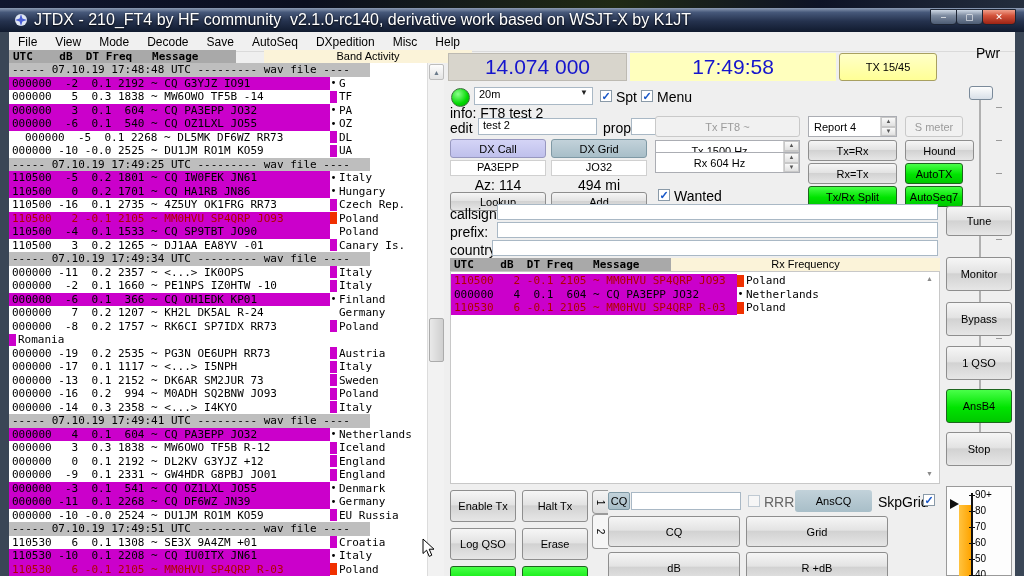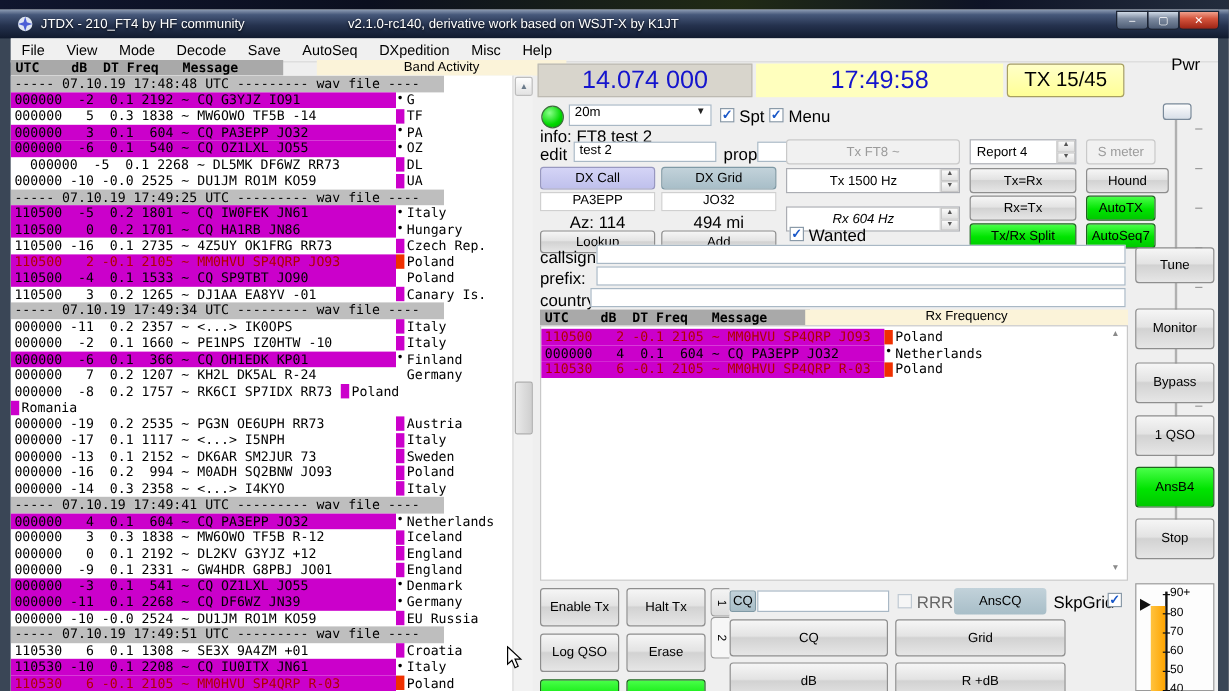--- a/index.html
+++ b/index.html
@@ -7,21 +7,21 @@
        font-family:"Liberation Sans",sans-serif;background:#000;}
   .abs{position:absolute;}
   
   #wallpaper{left:0;top:0;width:1024px;height:8px;
     background:linear-gradient(90deg,#10162e,#0b0f1f 30%,#202a14 60%,#0e1326 80%,#232d3d);}
   #win{left:0;top:8px;width:1024px;height:568px;
     background:#EFEFEF;border-left:9px solid #3a4656;border-right:9px solid #3a4656;
     box-sizing:border-box;}
   #titlebar{left:0;top:8px;width:1024px;height:24px;
     background:linear-gradient(#8d9cb4,#46587a 18%,#25324e 55%,#101a2e);}
-  #titlebar .ttl{color:#fff;font-size:11px;line-height:24px;text-shadow:0 1px 2px #000;}
+  #titlebar .ttl{color:#fff;font-size:16px;line-height:24px;text-shadow:0 1px 2px #000;}
   .winbtn{top:9px;height:14px;border-radius:0 0 4px 4px;border:1px solid #1c2433;
     background:linear-gradient(#cfd9e6,#7d8ba0 40%,#4d5c74);display:flex;align-items:center;
     justify-content:center;color:#fff;font-size:9px;line-height:9px;}
   .winbtn.close{background:linear-gradient(#f0a08c,#d4543c 40%,#9c2314);}
   #menubar{left:9px;top:32px;width:1006px;height:19px;background:#F0F0F0;
     border-bottom:1px solid #DADADA;display:flex;align-items:center;}
   #menubar span{font-size:12px;color:#000;padding:0 9px;}
   
   .hdr-gray{background:#A9A9A9;color:#000;font:bold 11px "DejaVu Sans Mono",monospace;
     white-space:pre;line-height:13px;height:13px;}
@@ -110,21 +110,21 @@
     <div class="lsrow"><span class="msg" style="width: 321px; background: rgb(203, 0, 203);">110500   0  0.2 1701 ~ CQ HA1RB JN86</span><span class="mark">•</span><span class="country">Hungary</span></div>
     <div class="lsrow"><span class="msg" style="width: 321px;">110500 -16  0.1 2735 ~ 4Z5UY OK1FRG RR73</span><span class="mark" style="background: rgb(203, 0, 203);"></span><span class="country">Czech Rep.</span></div>
     <div class="lsrow"><span class="msg" style="width: 321px; background: rgb(203, 0, 203); color: rgb(176, 0, 0);">110500   2 -0.1 2105 ~ MM0HVU SP4QRP JO93</span><span class="mark" style="background: rgb(240, 48, 0);"></span><span class="country">Poland</span></div>
     <div class="lsrow"><span class="msg" style="width: 321px; background: rgb(203, 0, 203);">110500  -4  0.1 1533 ~ CQ SP9TBT JO90</span><span class="mark"></span><span class="country">Poland</span></div>
     <div class="lsrow"><span class="msg" style="width: 321px;">110500   3  0.2 1265 ~ DJ1AA EA8YV -01</span><span class="mark" style="background: rgb(203, 0, 203);"></span><span class="country">Canary Is.</span></div>
     <div class="lsrow"><span class="sepbar" style="width: 358px;">----- 07.10.19 17:49:34 UTC --------- wav file ----</span></div>
     <div class="lsrow"><span class="msg" style="width: 321px;">000000 -11  0.2 2357 ~ &lt;...&gt; IK0OPS</span><span class="mark" style="background: rgb(203, 0, 203);"></span><span class="country">Italy</span></div>
     <div class="lsrow"><span class="msg" style="width: 321px;">000000  -2  0.1 1660 ~ PE1NPS IZ0HTW -10</span><span class="mark" style="background: rgb(203, 0, 203);"></span><span class="country">Italy</span></div>
     <div class="lsrow"><span class="msg" style="width: 321px; background: rgb(203, 0, 203);">000000  -6  0.1  366 ~ CQ OH1EDK KP01</span><span class="mark">•</span><span class="country">Finland</span></div>
     <div class="lsrow"><span class="msg" style="width: 321px;">000000   7  0.2 1207 ~ KH2L DK5AL R-24</span><span class="mark"></span><span class="country">Germany</span></div>
-    <div class="lsrow"><span class="msg" style="width: 275px;">000000  -8  0.2 1757 ~ RK6CI SP7IDX RR73</span><span class="mark" style="background: rgb(203, 0, 203);"></span><span class="country">Poland</span></div>
+    <div class="lsrow"><span class="msg" style="width: 321px;">000000  -8  0.2 1757 ~ RK6CI SP7IDX RR73</span><span class="mark" style="background: rgb(203, 0, 203);"></span><span class="country">Poland</span></div>
     <div class="lsrow"><span class="mark" style="background: rgb(203, 0, 203);"></span><span class="country">Romania</span></div>
     <div class="lsrow"><span class="msg" style="width: 321px;">000000 -19  0.2 2535 ~ PG3N OE6UPH RR73</span><span class="mark" style="background: rgb(203, 0, 203);"></span><span class="country">Austria</span></div>
     <div class="lsrow"><span class="msg" style="width: 321px;">000000 -17  0.1 1117 ~ &lt;...&gt; I5NPH</span><span class="mark" style="background: rgb(203, 0, 203);"></span><span class="country">Italy</span></div>
     <div class="lsrow"><span class="msg" style="width: 321px;">000000 -13  0.1 2152 ~ DK6AR SM2JUR 73</span><span class="mark" style="background: rgb(203, 0, 203);"></span><span class="country">Sweden</span></div>
     <div class="lsrow"><span class="msg" style="width: 321px;">000000 -16  0.2  994 ~ M0ADH SQ2BNW JO93</span><span class="mark" style="background: rgb(203, 0, 203);"></span><span class="country">Poland</span></div>
     <div class="lsrow"><span class="msg" style="width: 321px;">000000 -14  0.3 2358 ~ &lt;...&gt; I4KYO</span><span class="mark" style="background: rgb(203, 0, 203);"></span><span class="country">Italy</span></div>
     <div class="lsrow"><span class="sepbar" style="width: 358px;">----- 07.10.19 17:49:41 UTC --------- wav file ----</span></div>
     <div class="lsrow"><span class="msg" style="width: 321px; background: rgb(203, 0, 203);">000000   4  0.1  604 ~ CQ PA3EPP JO32</span><span class="mark">•</span><span class="country">Netherlands</span></div>
     <div class="lsrow"><span class="msg" style="width: 321px;">000000   3  0.3 1838 ~ MW6OWO TF5B R-12</span><span class="mark" style="background: rgb(203, 0, 203);"></span><span class="country">Iceland</span></div>
     <div class="lsrow"><span class="msg" style="width: 321px;">000000   0  0.1 2192 ~ DL2KV G3YJZ +12</span><span class="mark" style="background: rgb(203, 0, 203);"></span><span class="country">England</span></div>
@@ -142,21 +142,21 @@
   <div class="abs sbtn" style="left:1px;top:1px;width:13px;height:14px;">▲</div>
   <div class="abs sthumb" style="left:1px;top:255px;width:13px;height:42px;"></div>
 </div>
 
 <div class="abs" style="left:448px;top:53px;width:179px;height:28px;background:#D8D5CC;
      border:1px solid #BDBAB2;box-sizing:border-box;display:flex;align-items:center;justify-content:center;
      font-size:21px;color:#1515CD;">14.074 000</div>
 <div class="abs" style="left:630px;top:53px;width:206px;height:28px;background:#FFFFBE;
      display:flex;align-items:center;justify-content:center;font-size:21px;color:#1515CD;">17:49:58</div>
 <div class="abs btn" style="left:839px;top:53px;width:98px;height:28px;background:linear-gradient(#FFFFC8,#FFFF96);
-     border-color:#A8A060;font-size:17px;">TX 15/45</div>
+     border-color:#A8A060;font-size:11px;">TX 15/45</div>
 
 <div class="abs lbl" style="left:976px;top:45px;">Pwr</div>
 <div class="abs" style="left:979px;top:100px;width:2px;height:358px;background:#B0B0B0;"></div>
 <div class="abs" style="left:969px;top:86px;width:22px;height:12px;border:1px solid #7A8A9A;
      border-radius:3px;background:linear-gradient(#FDFDFD,#D8DFE8);"></div>
 <div class="abs" id="pwr-ticks">
     <div class="abs" style="left: 996px; top: 107px; width: 6px; height: 1px; background: rgb(154, 154, 154);"></div>
     <div class="abs" style="left: 996px; top: 140px; width: 6px; height: 1px; background: rgb(154, 154, 154);"></div>
     <div class="abs" style="left: 996px; top: 173px; width: 6px; height: 1px; background: rgb(154, 154, 154);"></div>
     <div class="abs" style="left: 996px; top: 206px; width: 6px; height: 1px; background: rgb(154, 154, 154);"></div>
@@ -206,21 +206,21 @@
 <div class="abs btn" style="left:450px;top:192px;width:96px;height:19px;">Lookup</div>
 <div class="abs btn" style="left:551px;top:192px;width:96px;height:19px;">Add</div>
 
 <div class="abs spin" style="left:655px;top:140px;width:145px;height:21px;">
   <div class="val">Tx  1500  Hz</div>
   <div class="arr">
       <div>▲</div>
       <div>▼</div>
     </div>
 </div>
-<div class="abs spin" style="left:655px;top:172px;width:145px;height:21px;font-style:italic;">
+<div class="abs spin" style="left:655px;top:152px;width:145px;height:21px;">
   <div class="val">Rx  604  Hz</div>
   <div class="arr">
       <div>▲</div>
       <div>▼</div>
     </div>
 </div>
 <div class="abs btn" style="left:808px;top:140px;width:89px;height:21px;">Tx=Rx</div>
 <div class="abs btn" style="left:808px;top:163px;width:89px;height:21px;">Rx=Tx</div>
 <div class="abs btn" style="left:905px;top:140px;width:69px;height:21px;">Hound</div>
 <div class="abs btn green" style="left:905px;top:163px;width:58px;height:21px;">AutoTX</div>

